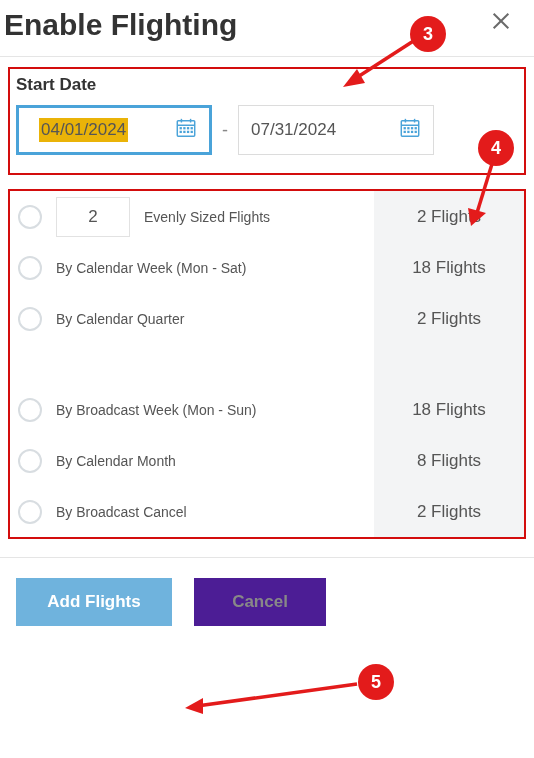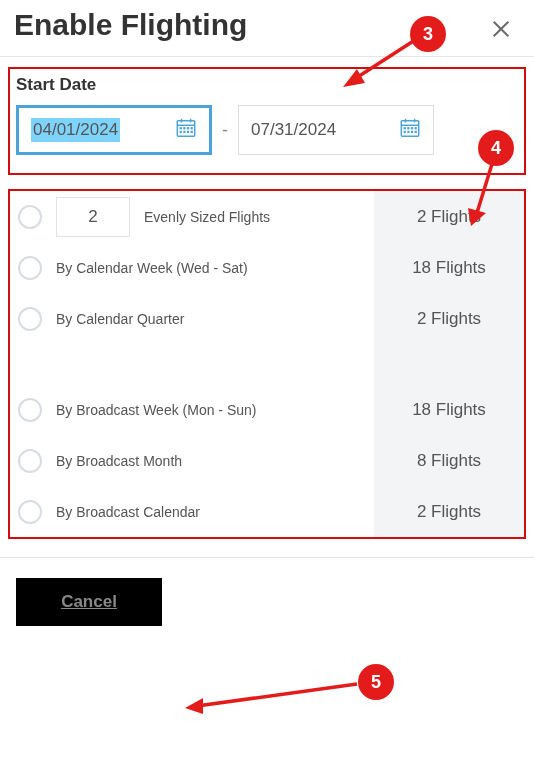--- a/index.html
+++ b/index.html
@@ -7,23 +7,23 @@
   body {
     font-family: Arial, Helvetica, sans-serif;
     width: 534px;
     height: 758px;
     background: #fff;
     color: #333;
     position: relative;
   }
   .header {
     display:flex;
-    align-items:flex-end;
+    align-items:flex-start;
     justify-content:space-between;
-    padding: 8px 20px 14px 14px;
+    padding: 8px 20px 14px 4px;
     border-bottom: 1px solid #e5e5e5;
   }
   .title {
     font-size: 30px;
     font-weight: 700;
     color:#333;
   }
   .close-icon {
     width:26px; height:26px;
     display:flex; align-items:center; justify-content:center;
@@ -55,22 +55,23 @@
     align-items:center;
     justify-content:space-between;
     padding: 0 12px;
     font-size:17px;
     color:#555;
   }
   .date-box.active {
     border: 3px solid #4aa3d9;
   }
   .date-text.selected {
-    background:#7dd3fc;
+    background:#eab308;
     padding:2px 2px;
+    margin-left:8px;
   }
   .cal-icon svg { width:22px; height:22px; fill:none; stroke:#4aa3d9; stroke-width:1.6; }
   .cal-icon .grid rect { fill:#4aa3d9; stroke:none; }
   .sep {
     width: 26px;
     text-align:center;
     color:#888;
     font-size:18px;
   }
 
@@ -143,24 +144,23 @@
     cursor:pointer;
     display:flex; align-items:center; justify-content:center;
   }
   .btn-primary {
     background:#6fb3dd;
     color:#fff;
     width:156px;
     margin-right:22px;
   }
   .btn-cancel {
-    background:#000000;
+    background:#4c1d95;
     color:#888;
-    width:146px;
-    text-decoration:underline;
+    width:132px;
   }
 
   
   .bubble {
     position:absolute;
     width:36px; height:36px;
     border-radius:50%;
     background:#e31b1b;
     color:#fff;
     font-size:18px;
@@ -247,21 +247,21 @@
         <div class="opt-left">
           <div class="radio"></div>
           <input class="custom-num" value="2" style="">
           <div class="opt-label">Evenly Sized Flights</div>
         </div>
         <div class="count-col">2 Flights</div>
       </div>
       <div class="opt-row">
         <div class="opt-left">
           <div class="radio"></div>
-          <div class="opt-label">By Calendar Week (Wed - Sat)</div>
+          <div class="opt-label">By Calendar Week (Mon - Sat)</div>
         </div>
         <div class="count-col">18 Flights</div>
       </div>
       <div class="opt-row">
         <div class="opt-left">
           <div class="radio"></div>
           <div class="opt-label">By Calendar Quarter</div>
         </div>
         <div class="count-col">2 Flights</div>
       </div>
@@ -274,36 +274,37 @@
       <div class="opt-row">
         <div class="opt-left">
           <div class="radio"></div>
           <div class="opt-label">By Broadcast Week (Mon - Sun)</div>
         </div>
         <div class="count-col">18 Flights</div>
       </div>
       <div class="opt-row">
         <div class="opt-left">
           <div class="radio"></div>
-          <div class="opt-label">By Broadcast Month</div>
+          <div class="opt-label">By Calendar Month</div>
         </div>
         <div class="count-col">8 Flights</div>
       </div>
       <div class="opt-row">
         <div class="opt-left">
           <div class="radio"></div>
-          <div class="opt-label">By Broadcast Calendar</div>
+          <div class="opt-label">By Broadcast Cancel</div>
         </div>
         <div class="count-col">2 Flights</div>
       </div>
     </div>
 </div>
 
 <div class="footer-sep"></div>
 <div class="footer">
+  <button class="btn btn-primary">Add Flights</button>
   <button class="btn btn-cancel">Cancel</button>
 </div>
 
 <div class="bubble" style="left:410px; top:16px;">3</div>
 <div class="arrow" style="left:335px; top:35px;">
   <svg width="90" height="60">
       <path d="M80 5 L18 45"></path>
       <polygon points="8,52 22,34 30,48"></polygon>
     </svg>
 </div>

